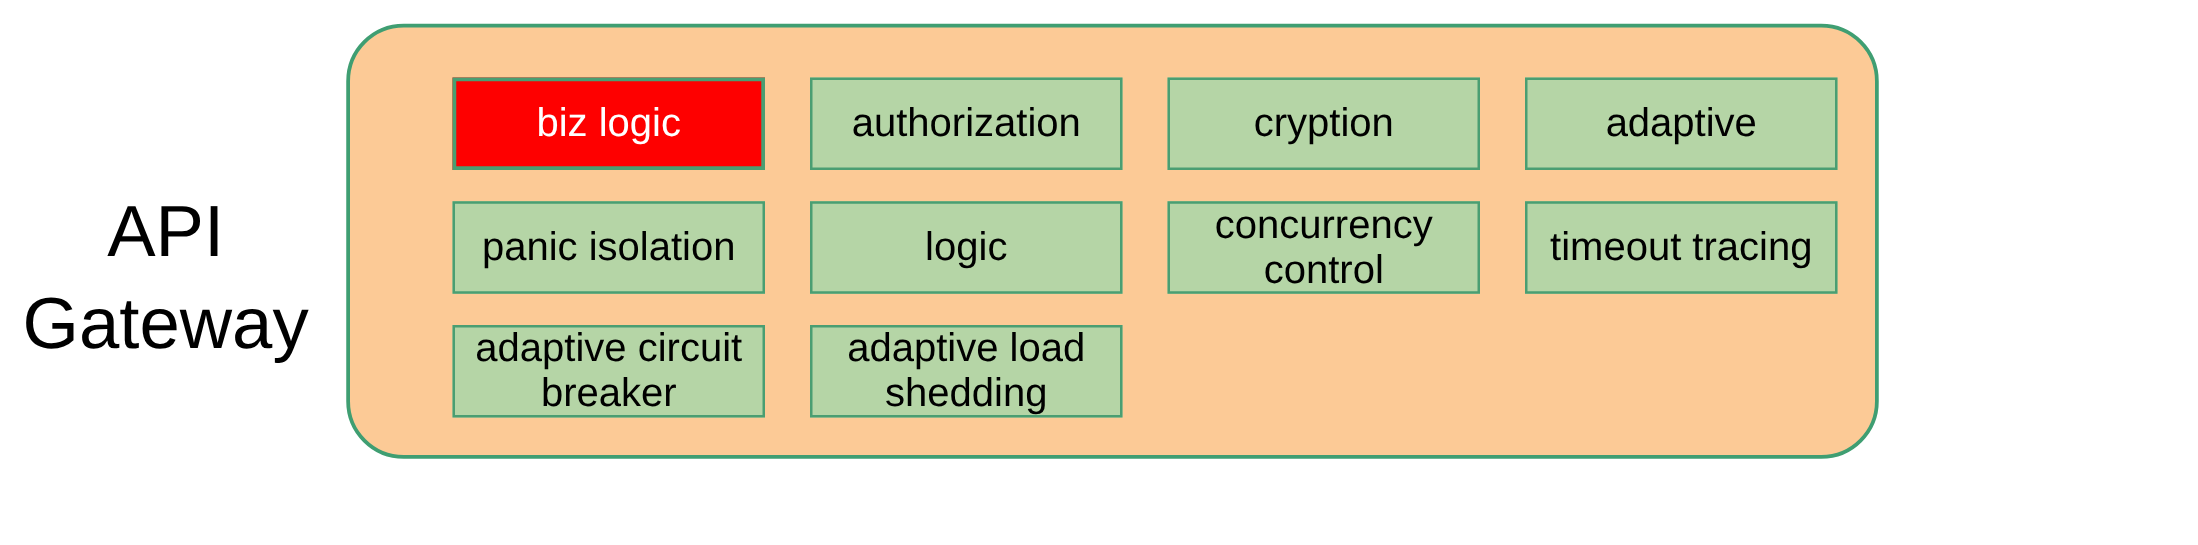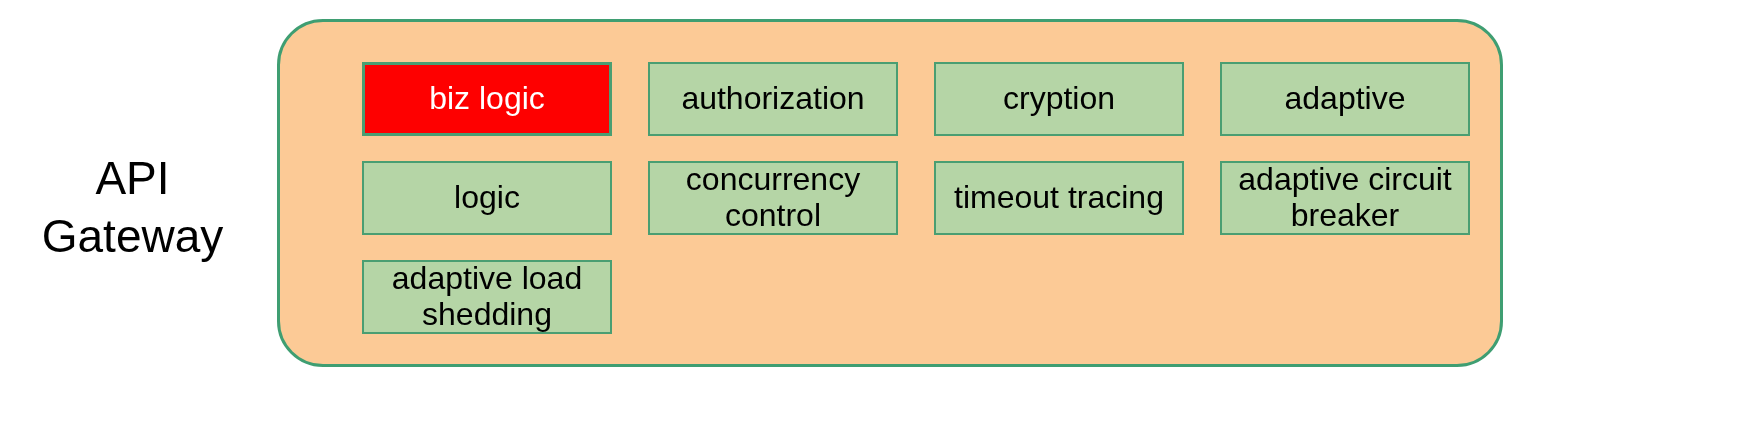--- a/index.html
+++ b/index.html
@@ -24,21 +24,21 @@
   }
 
   
   .gateway-label {
     position: absolute;
     left: 0px;
     top: 150px;
     width: 265px;
     text-align: center;
     color: #000000;
-    font-size: 46px;
+    font-size: 58px;
     line-height: 1.25;
     font-family: "Liberation Sans", sans-serif;
     white-space: pre-line;
     letter-spacing: 0px;
   }
 
   
   .gateway-container {
     position: absolute;
     left: 277px;
@@ -94,20 +94,21 @@
   <div class="gateway-label">API
 Gateway</div>
 
   <div class="gateway-container">
 
     <div class="grid">
       <div class="cell highlight">biz logic</div>
       <div class="cell">authorization</div>
       <div class="cell">cryption</div>
       <div class="cell">adaptive</div>
+      <div class="cell">panic isolation</div>
       <div class="cell">logic</div>
       <div class="cell">concurrency
 control</div>
       <div class="cell">timeout tracing</div>
       <div class="cell">adaptive circuit
 breaker</div>
       <div class="cell">adaptive load
 shedding</div>
     </div>
 

